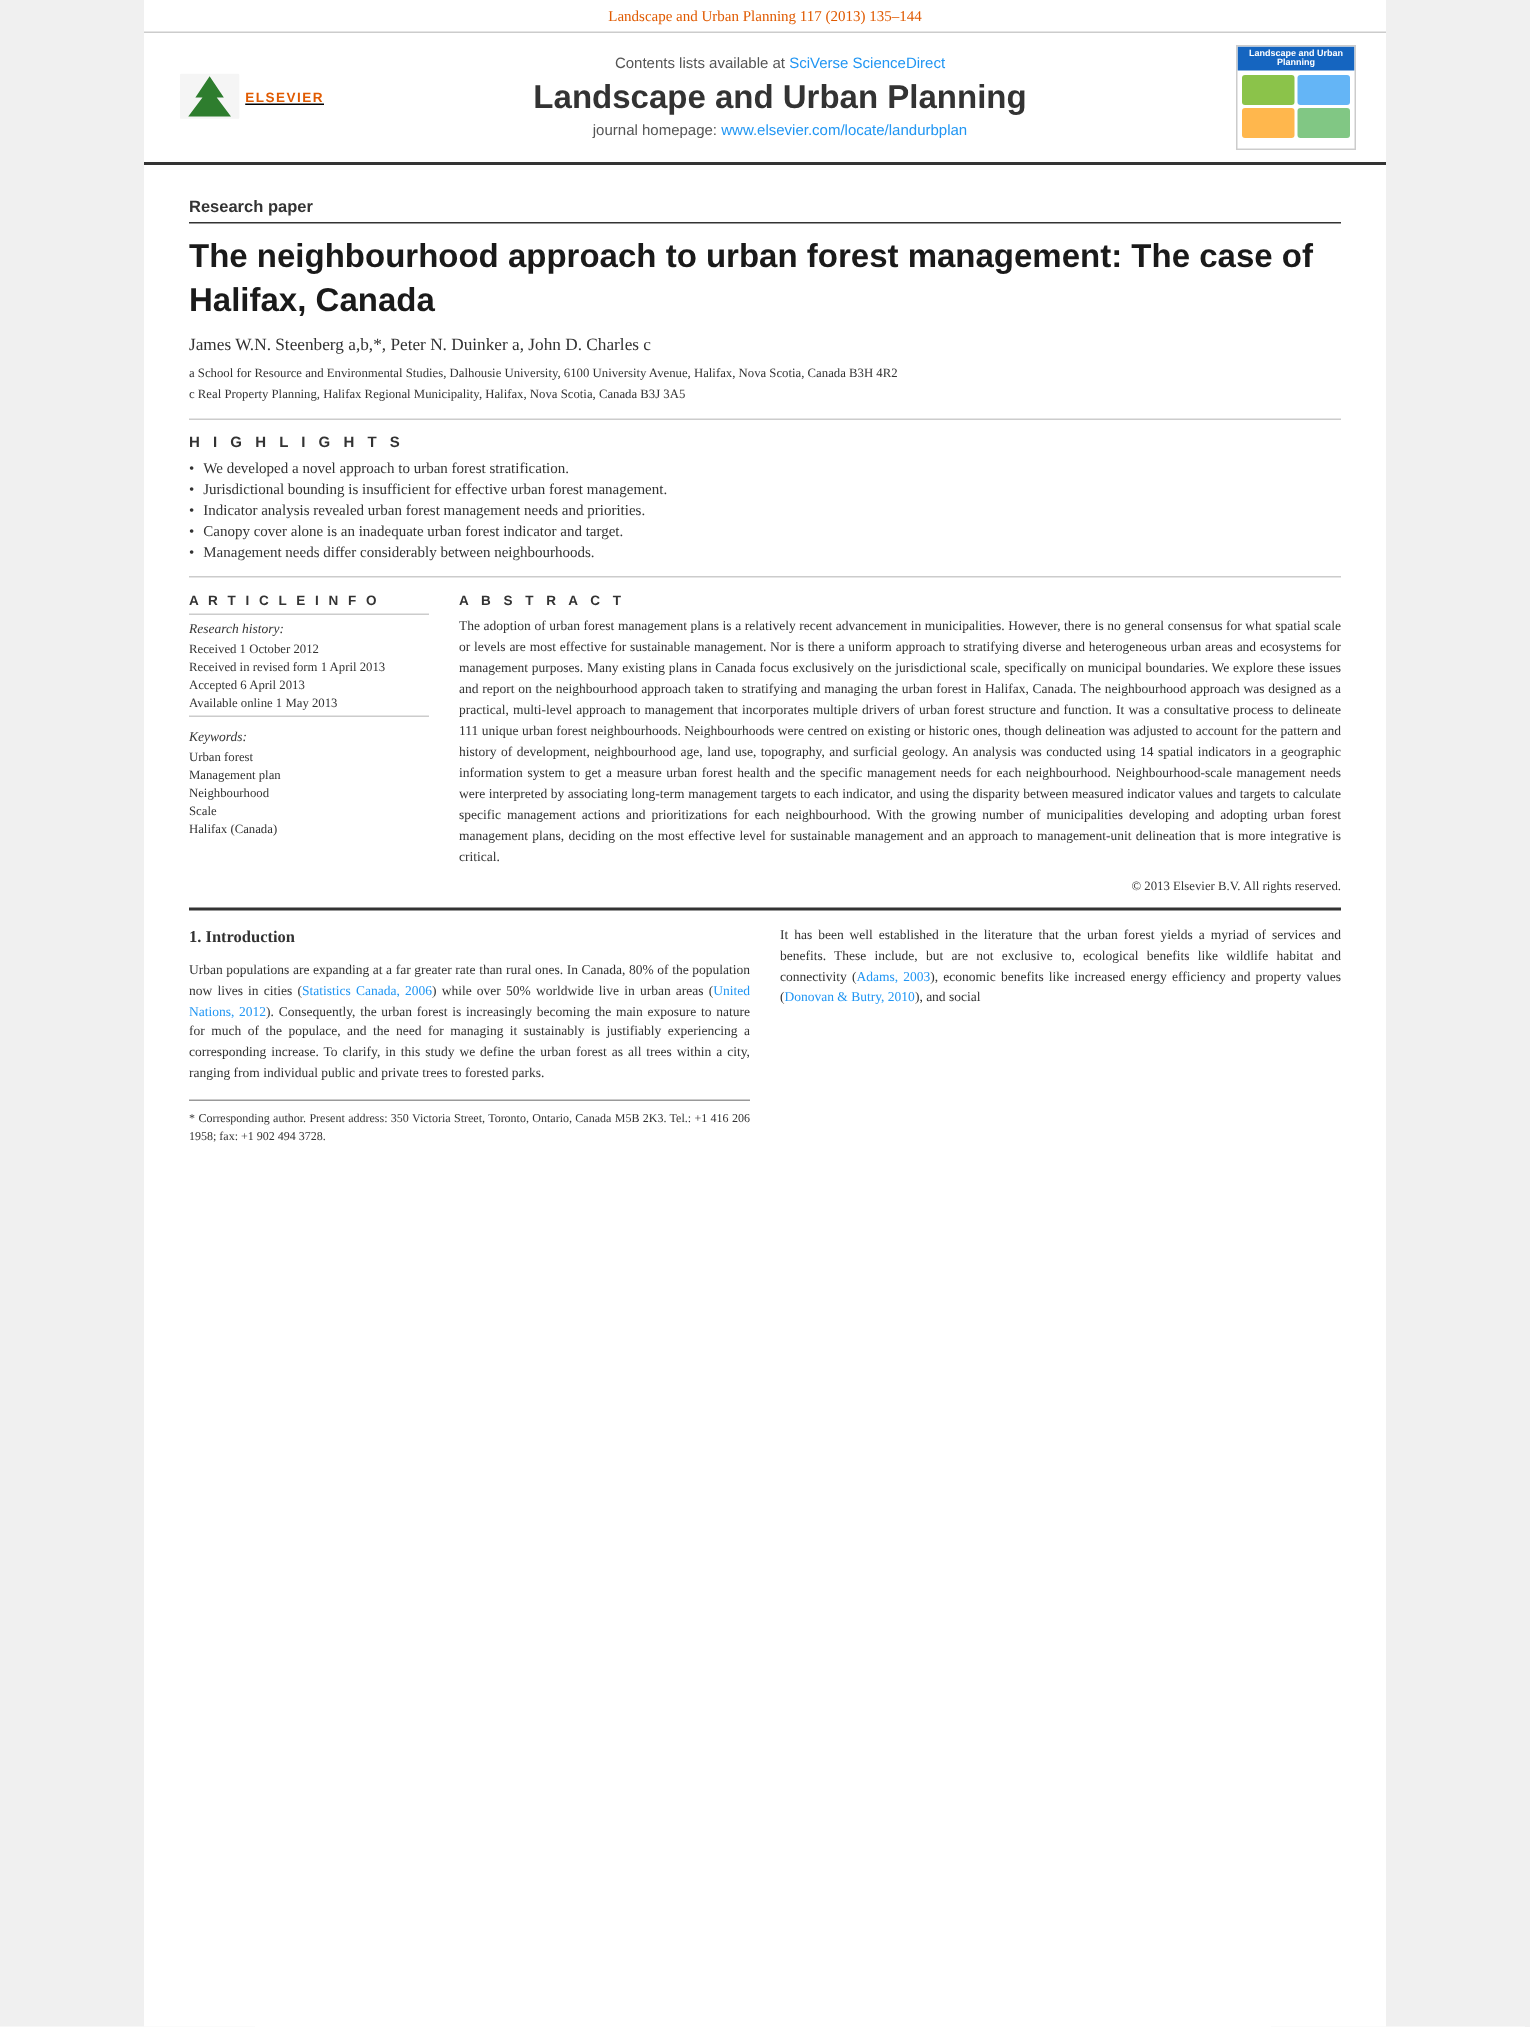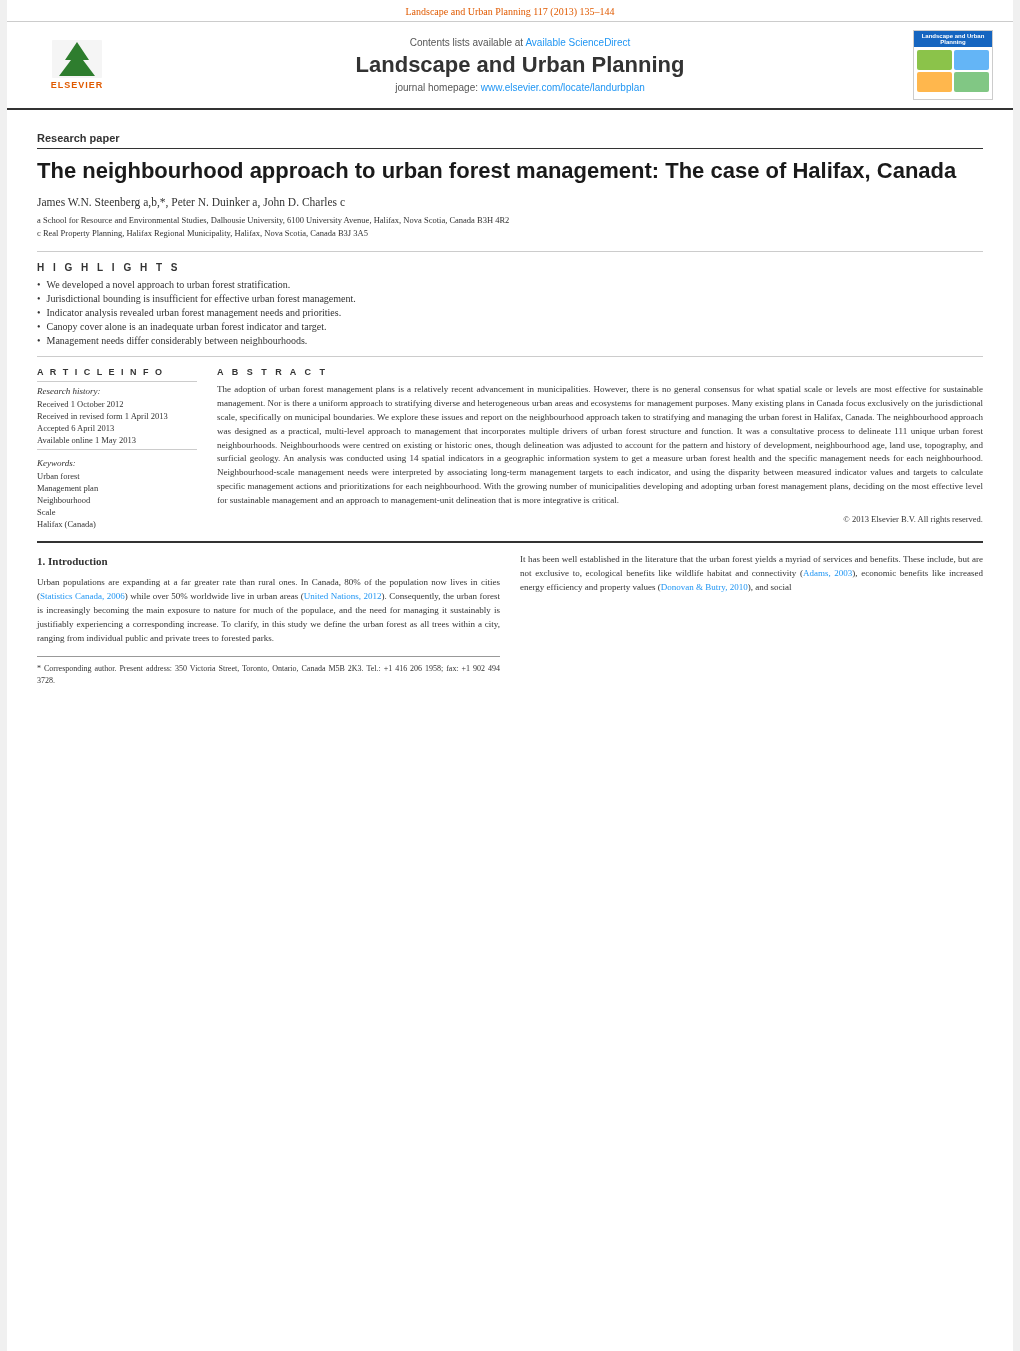--- a/index.html
+++ b/index.html
@@ -5,21 +5,21 @@
     * { margin: 0; padding: 0; box-sizing: border-box; }
     body {
       background: #f0f0f0;
       font-family: 'Times New Roman', Times, serif;
       display: flex;
       justify-content: center;
       align-items: flex-start;
       min-height: 1351px;
     }
     .page {
-      width: 1006px;
+      width: 828px;
       min-height: 1351px;
       background: #fff;
       padding: 0;
       position: relative;
     }
     
     .journal-header-top {
       text-align: center;
       font-size: 10px;
       color: #e05a00;
@@ -30,23 +30,24 @@
       display: flex;
       align-items: center;
       justify-content: space-between;
       padding: 8px 20px;
       border-bottom: 2px solid #333;
     }
     .elsevier-logo {
       width: 100px;
       height: 55px;
       display: flex;
-      flex-direction: column;
+      flex-direction: row;
       align-items: center;
       justify-content: center;
+      text-decoration: underline;
     }
     .elsevier-text {
       font-size: 9px;
       color: #e05a00;
       font-weight: bold;
       letter-spacing: 1px;
       font-family: Arial, sans-serif;
     }
     .journal-title-center {
       text-align: center;
@@ -302,21 +303,21 @@
       <svg width="60" height="40" viewBox="0 0 60 40">
         <rect x="5" y="0" width="50" height="38" fill="#f5f5f5" rx="1"></rect>
         <polygon points="30,2 18,20 24,20 12,36 48,36 36,20 42,20" fill="#2e7d2e"></polygon>
       </svg>
       <div class="elsevier-text">ELSEVIER</div>
     </div>
 
     <div class="journal-title-center">
       <div class="sciverse-line">
         <span>Contents lists available at</span>
-        <a class="sciverse-link">Available ScienceDirect</a>
+        <a class="sciverse-link">SciVerse ScienceDirect</a>
       </div>
       <div class="main-title">Landscape and Urban Planning</div>
       <div class="homepage-line">
         <span>journal homepage:</span>
         <a class="homepage-link">www.elsevier.com/locate/landurbplan</a>
       </div>
     </div>
 
     <div class="journal-thumb">
       <div class="journal-thumb-header">Landscape and Urban Planning</div>

